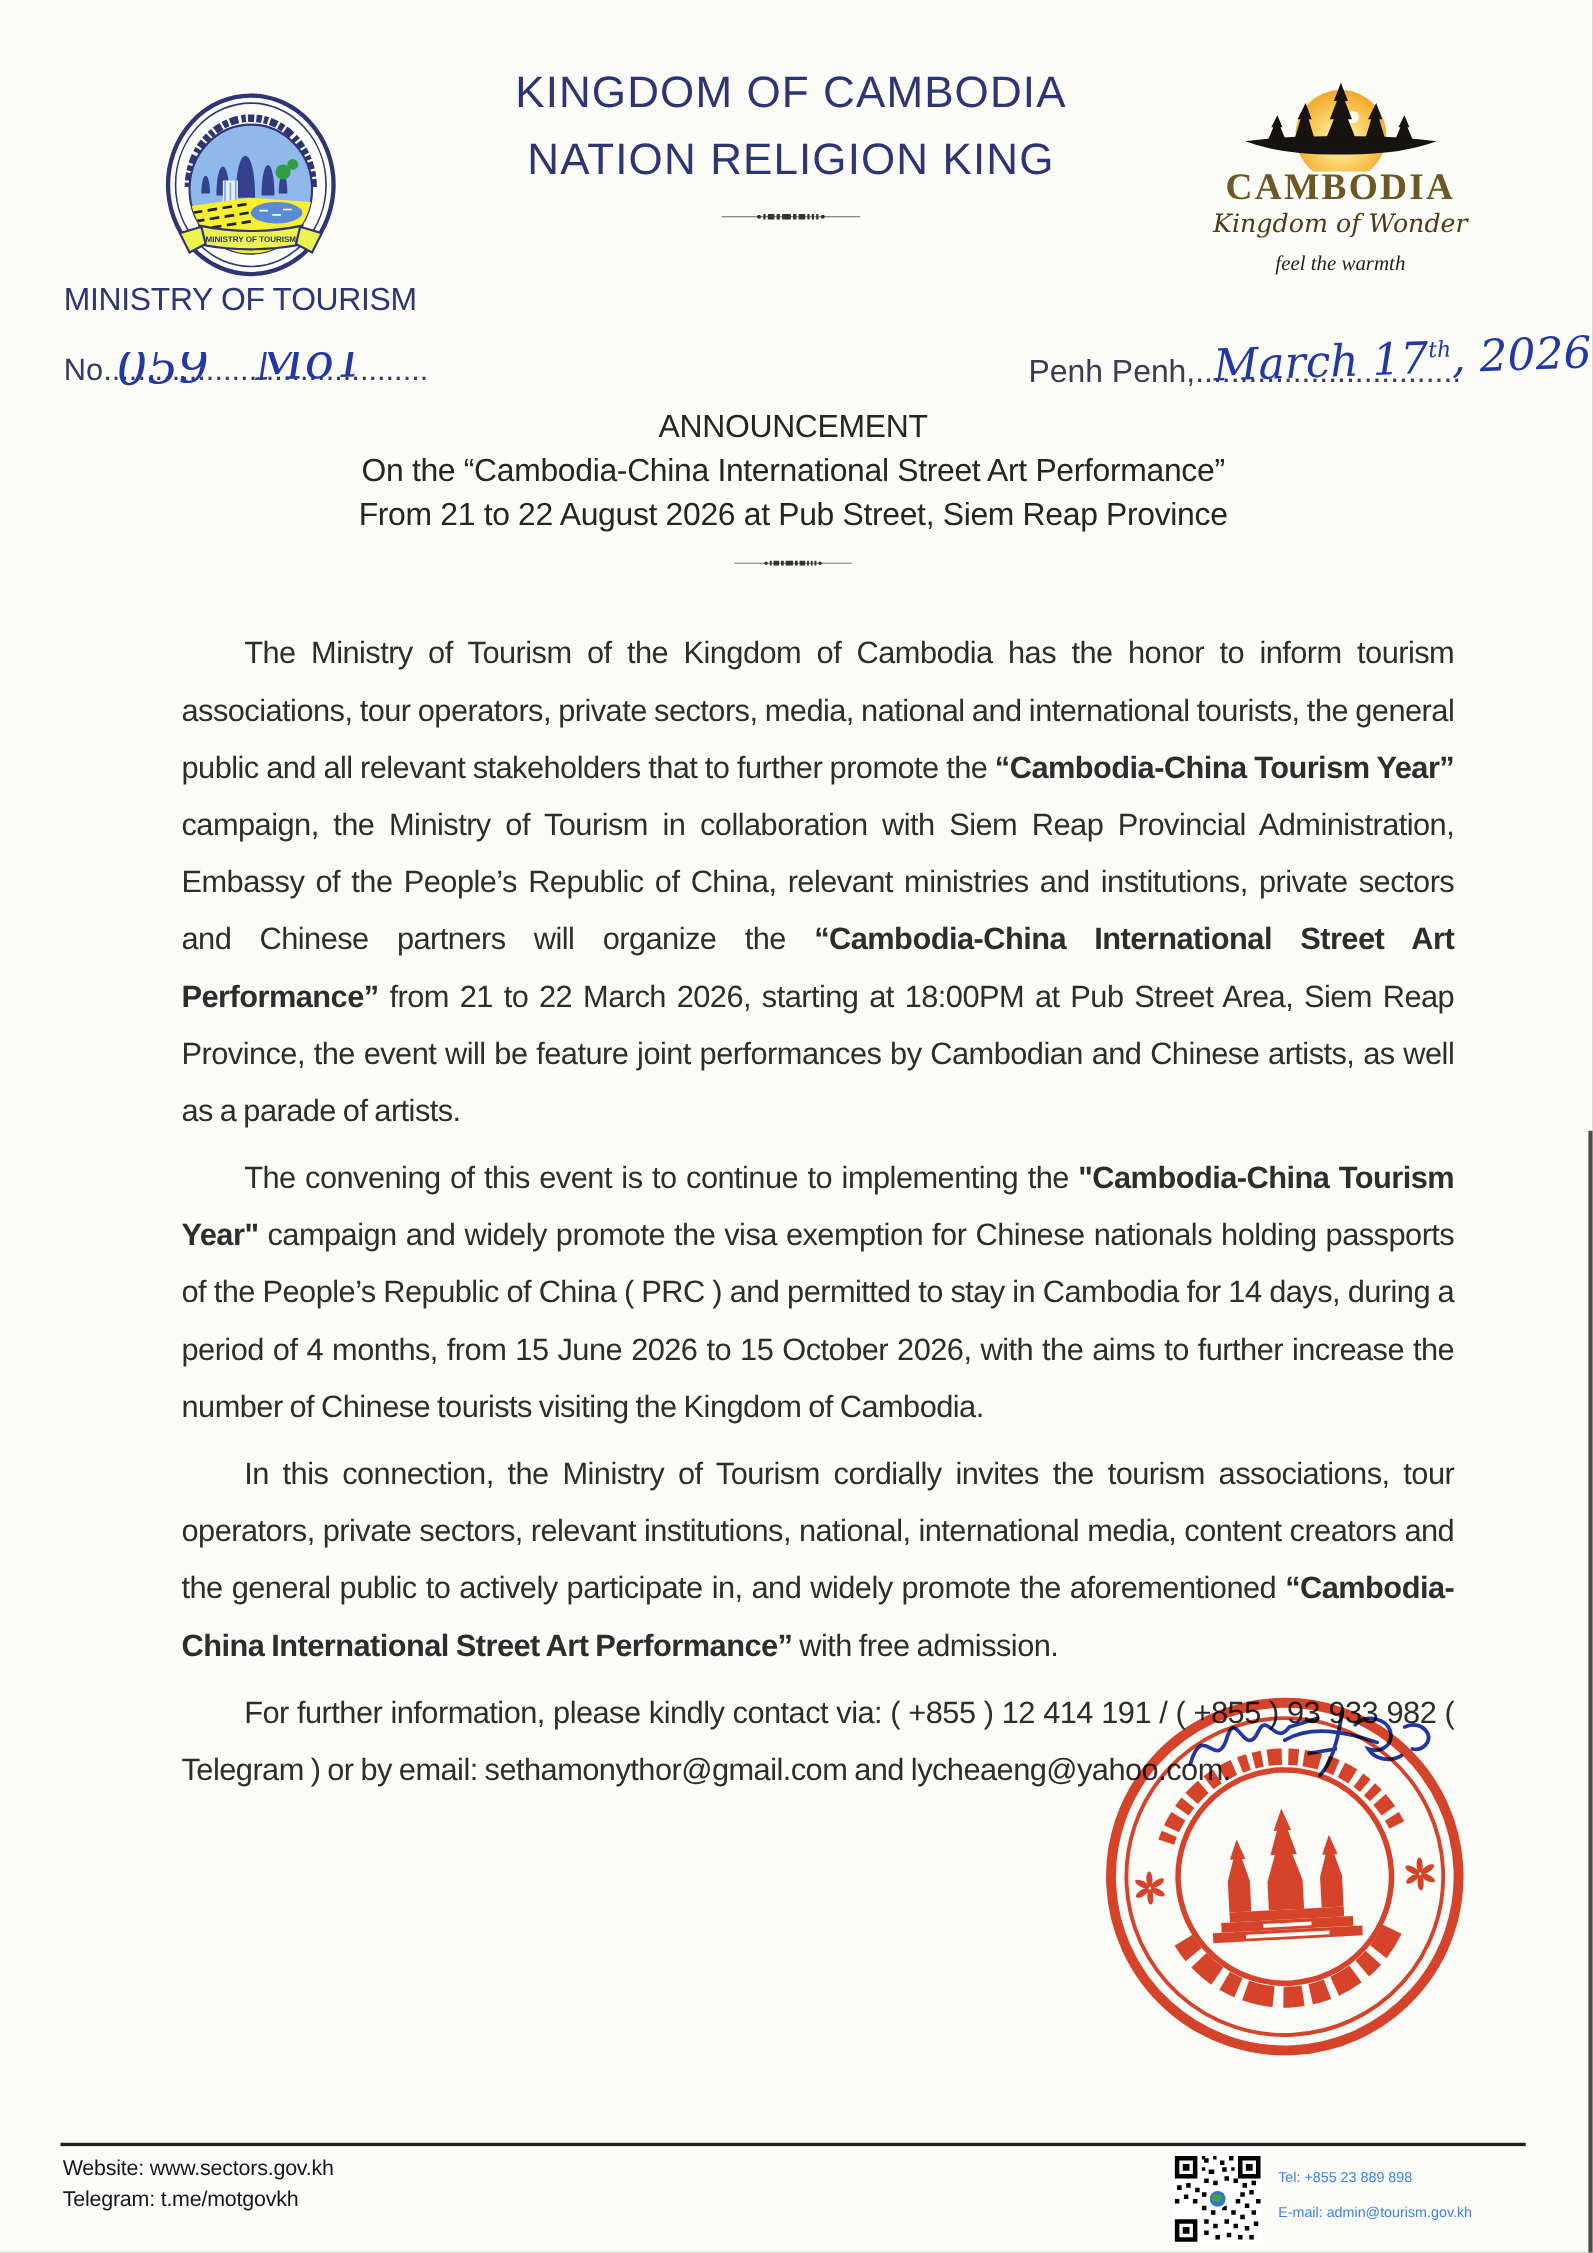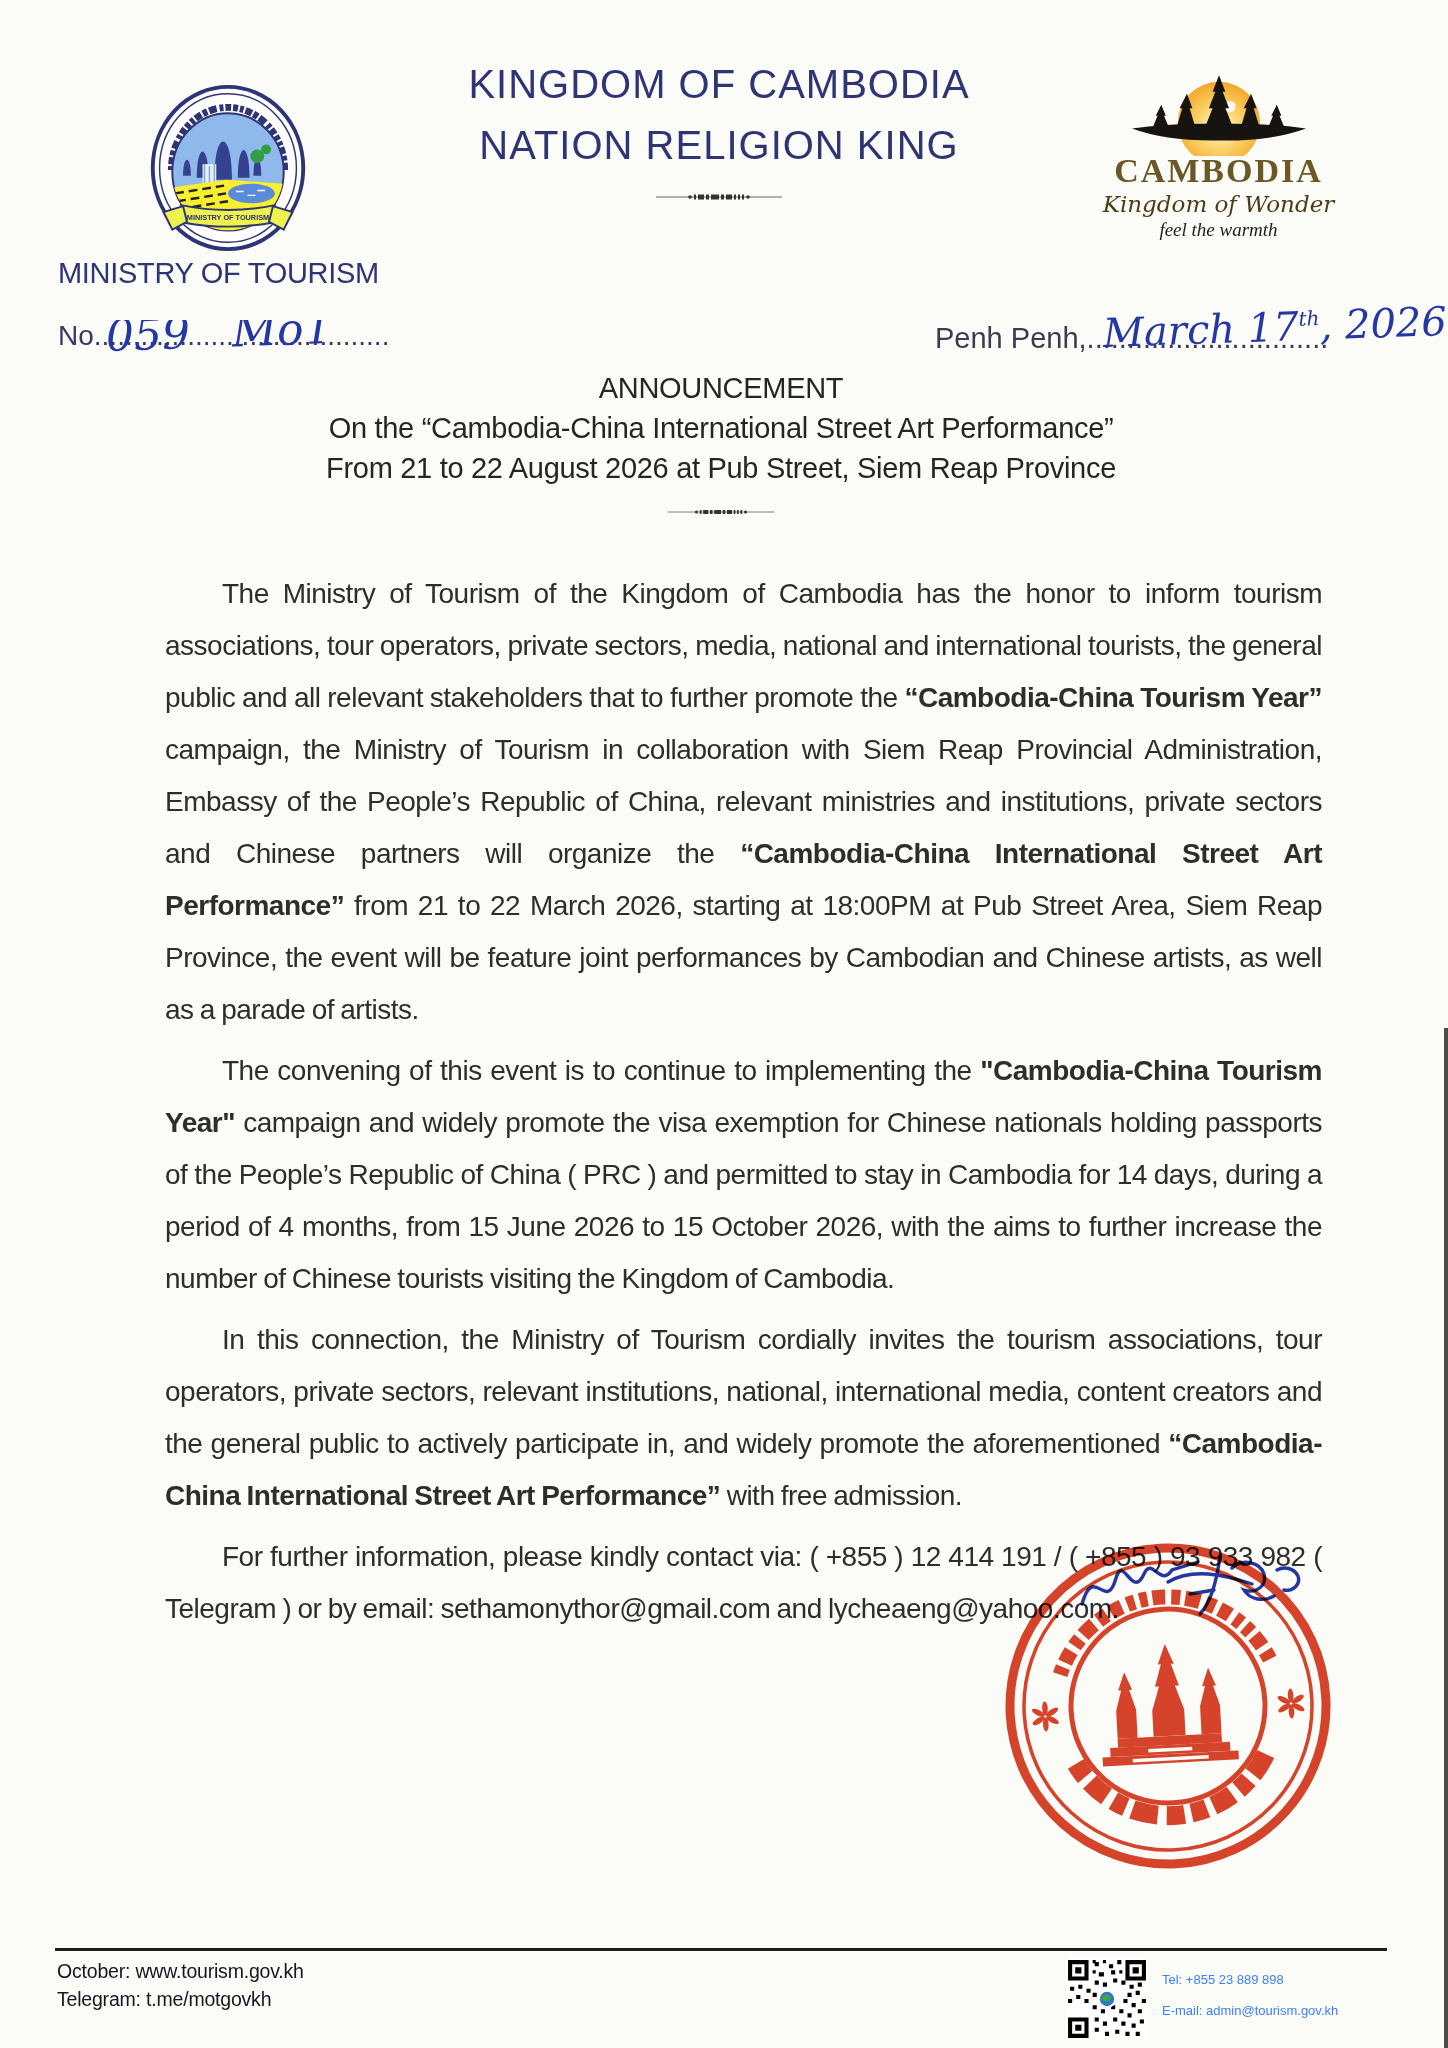--- a/index.html
+++ b/index.html
@@ -13,21 +13,21 @@
   .head-line + .head-line{margin-top:16px;}
   .ornament{display:block;margin:22px auto 0;width:130px;height:14px;}
 
   .brand{position:absolute;left:1066px;top:68px;width:305px;text-align:center;}
   .brand-art{display:block;margin:0 auto;width:250px;height:88px;}
   .brand-name{font-family:"Liberation Serif",serif;font-size:34px;font-weight:700;
               letter-spacing:2px;color:#6b5824;margin-top:-4px;}
   .brand-tagline{font-family:"DejaVu Serif",serif;font-style:italic;font-size:23px;
                  color:#4a3c16;margin-top:1px;}
   .brand-slogan{font-family:"Liberation Serif",serif;font-style:italic;font-size:19px;
-                color:#1e1e1e;margin-top:2px;}
+                color:#1e1e1e;margin-top:12px;}
 
   .ministry{position:absolute;left:58px;top:257px;font-size:29px;color:#2e3474;letter-spacing:-0.3px;}
 
   .no-line{position:absolute;left:58px;top:320px;width:420px;font-size:28px;color:#333a63;
            white-space:nowrap;overflow:hidden;}
   .date-line{position:absolute;left:935px;top:322px;width:500px;font-size:29px;color:#3c3c50;
              white-space:nowrap;}
   .hand{font-family:"DejaVu Serif",serif;font-style:italic;color:#2437a5;display:inline-block;}
   .no-hand{position:absolute;left:48px;top:-14px;font-size:44px;transform:rotate(-2deg);}
   .no-hand .code{margin-left:42px;}
@@ -205,21 +205,21 @@
       <path d="M148 14 C145 38 139 60 128 72"></path>
       <path d="M160 26 C170 16 188 20 192 32 C195 44 184 52 172 48 C178 58 192 60 202 54"></path>
       <path d="M205 28 C212 24 222 26 226 34 C229 42 221 50 212 48"></path>
       <path d="M118 52 L142 48"></path>
     </g>
   </svg>
 
   <div class="footer-rule"></div>
 
   <div class="footer-left">
-    <div>October: www.tourism.gov.kh</div>
+    <div>Website: www.sectors.gov.kh</div>
     <div>Telegram: t.me/motgovkh</div>
   </div>
 
   <svg class="qr" viewBox="0 0 80 80">
     <rect x="0" y="0" width="80" height="80" fill="#ffffff"></rect>
     <path d="M2 2h20v20H2z M58 2h20v20H58z M2 58h20v20H2z" fill="#000"></path>
     <path d="M6 6h12v12H6z M62 6h12v12H62z M6 62h12v12H6z" fill="#fff"></path>
     <path d="M9 9h6v6H9z M65 9h6v6h-6z M9 65h6v6H9z" fill="#000"></path>
     <path fill="#000" d="M26 2h3v3h-3z M28 4h4v4h-4z M36 2h3v3h-3z M42 6h4v4h-4z M50 2h4v4h-4z
       M26 12h3v3h-3z M32 14h5v4h-5z M44 12h4v4h-4z M52 12h3v3h-3z M28 22h4v4h-4z M36 24h4v4h-4z

